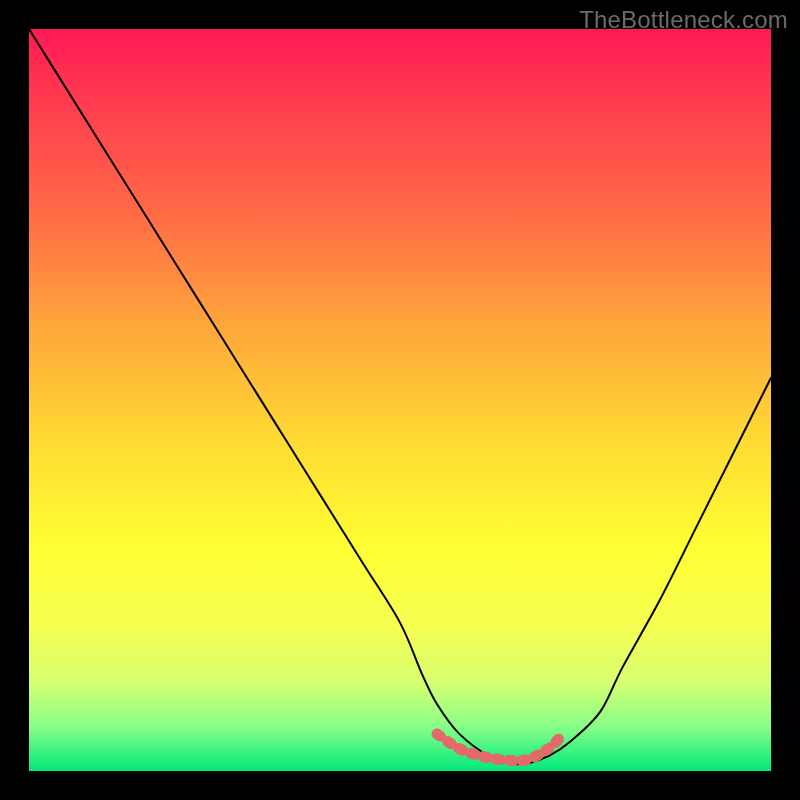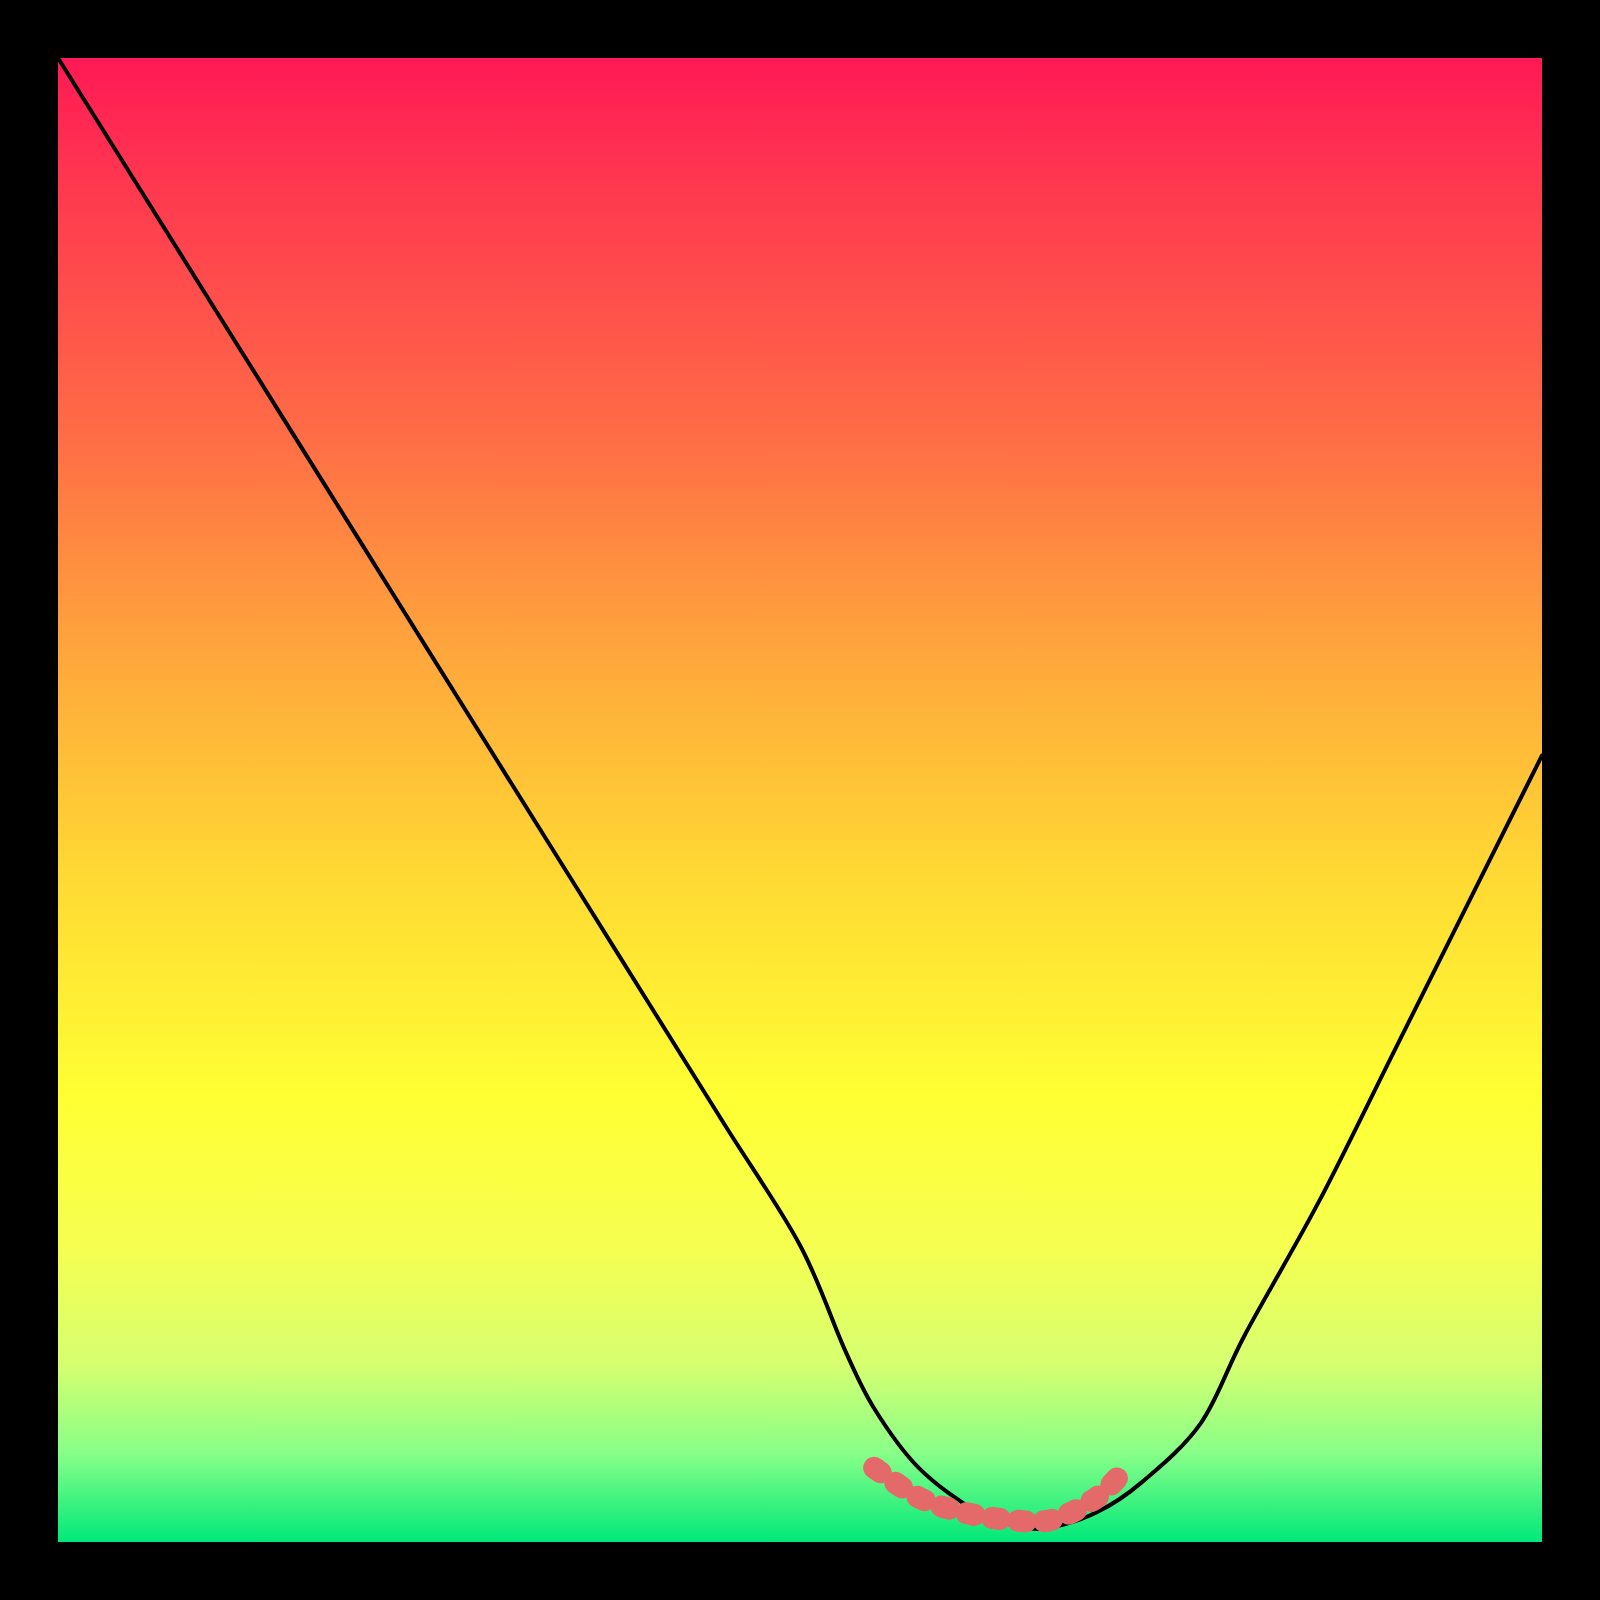--- a/index.html
+++ b/index.html
@@ -59,13 +59,14 @@
 
 <div class="frame">
 
   <div class="plot-area"></div>
 
   <svg class="overlay" viewBox="0 0 742 742" preserveAspectRatio="none">
     <path id="curve-path" fill="none" stroke="#000000" stroke-width="2" stroke-linecap="round" stroke-linejoin="round" d="M 0 0 C 6.183333333333334 9.893333333333336 24.733333333333334 39.57333333333334 37.1 59.360000000000014 C 49.46666666666667 79.14666666666669 61.833333333333336 98.93333333333335 74.2 118.72000000000003 C 86.56666666666666 138.5066666666667 98.93333333333334 158.29333333333338 111.3 178.08000000000004 C 123.66666666666666 197.8666666666667 136.03333333333333 217.65333333333328 148.4 237.43999999999994 C 160.76666666666668 257.2266666666666 173.13333333333333 277.0133333333333 185.5 296.8 C 197.86666666666667 316.5866666666667 210.23333333333332 336.37333333333333 222.6 356.15999999999997 C 234.96666666666667 375.9466666666666 247.33333333333331 395.7333333333333 259.7 415.52 C 272.06666666666666 435.3066666666667 284.43333333333334 455.0933333333333 296.8 474.88 C 309.1666666666667 494.6666666666667 321.53333333333336 514.4533333333334 333.90000000000003 534.24 C 346.2666666666667 554.0266666666666 361.1066666666667 575.0500000000001 371 593.6 C 380.8933333333333 612.15 387.0766666666667 631.9366666666666 393.26000000000005 645.54 C 399.4433333333334 659.1433333333333 401.9166666666667 665.3266666666667 408.1 675.22 C 414.28333333333336 685.1133333333333 421.70333333333326 696.2433333333333 430.35999999999996 704.9 C 439.01666666666665 713.5566666666666 451.3833333333333 722.2133333333333 460.04 727.16 C 468.6966666666667 732.1066666666667 476.1166666666667 733.3433333333334 482.3 734.58 C 488.48333333333335 735.8166666666667 490.9566666666667 735.8166666666667 497.14000000000004 734.58 C 503.3233333333334 733.3433333333334 511.98 730.87 519.4 727.16 C 526.8199999999999 723.4499999999999 533.0033333333333 719.74 541.66 712.32 C 550.3166666666666 704.9000000000001 562.6833333333334 695.0066666666667 571.34 682.64 C 579.9966666666667 670.2733333333333 583.7066666666667 656.67 593.6 638.12 C 603.4933333333333 619.57 618.3333333333333 594.8366666666667 630.6999999999999 571.34 C 643.0666666666666 547.8433333333334 655.4333333333334 521.8733333333333 667.8000000000001 497.14 C 680.1666666666667 472.40666666666664 692.5333333333333 447.67333333333335 704.9 422.94 C 717.2666666666667 398.20666666666665 735.8166666666666 361.1066666666666 742 348.73999999999995"></path>
     <path id="band-path" fill="none" stroke="#e46a6a" stroke-width="11" stroke-linecap="round" stroke-linejoin="round" stroke-dasharray="4 9" d="M 408.1 704.9 C 411.81 707.3733333333333 422.93999999999994 716.03 430.35999999999996 719.74 C 437.78 723.45 445.2 725.305 452.62 727.16 C 460.04 729.015 467.46 730.2516666666667 474.88 730.87 C 482.3 731.4883333333333 489.72 732.725 497.14000000000004 730.87 C 504.56000000000006 729.015 513.2166666666667 724.0683333333334 519.4 719.74 C 525.5833333333333 715.4116666666666 531.7666666666667 707.3733333333333 534.24 704.9"></path>
   </svg>
 
+  <div class="watermark">TheBottleneck.com</div>
 </div>
 
 </body></html>

